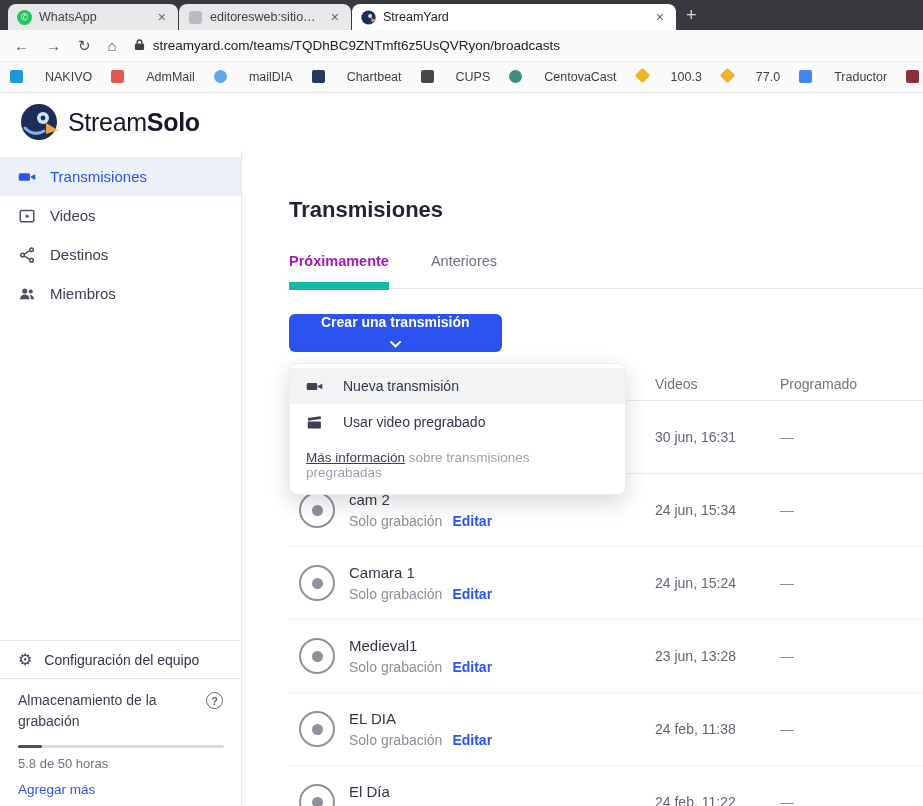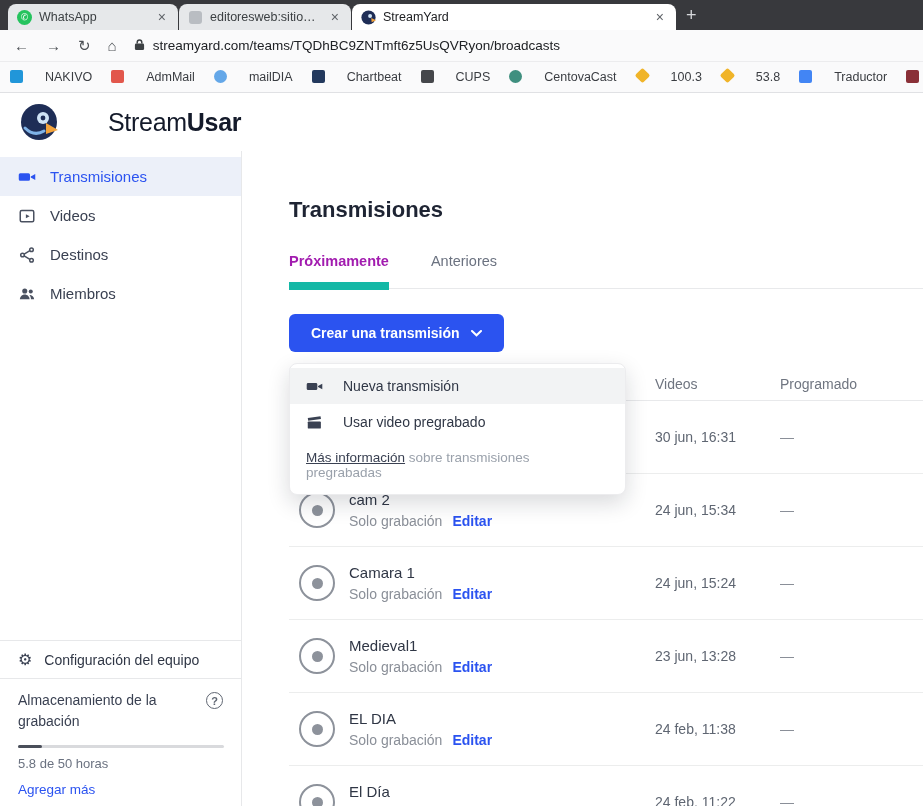--- a/index.html
+++ b/index.html
@@ -37,21 +37,21 @@
   .bi-centova { background:#3f8f7f; border-radius:50%; }
   .bi-radio { background:#f0b429; transform:rotate(45deg); width:11px; height:11px; margin:0 1px; }
   .bi-traductor { background:#4285f4; }
   .bi-webtest { background:#8a3038; }
   .bi-cloud { color:#f48120; font-size:15px; line-height:1; width:auto; }
 
   
   .sy-header { height:58px; background:#fff; display:flex; align-items:center; padding:0 20px; gap:10px; }
   .sy-logo { width:38px; height:38px; flex:none; cursor:pointer; }
   .sy-name { font-size:25px; color:#141a2a; letter-spacing:-.3px; }
-  .sy-name .w1 { font-weight:500;margin-left:40px; }
+  .sy-name .w1 { font-weight:500; }
   .sy-name .w2 { font-weight:800; }
 
   
   .app { display:flex; height:655px; }
   .sidebar { width:242px; flex:none; background:#fff; border-right:1px solid #e7e8ea; position:relative; }
   .side-list { padding-top:6px; }
   .side-item { display:flex; align-items:center; gap:14px; height:39px; padding:0 18px;
     font-size:15px; color:#3a4152; cursor:pointer; }
   .side-item svg { color:#4a5160; flex:none; }
   .side-item.active { background:#ecf0f9; color:#2b53f0; font-weight:500; }
@@ -74,22 +74,22 @@
 
   .main { flex:1; position:relative; overflow:hidden; background:#fff; }
   .content { padding-left:47px; }
   .page-title { font-size:22px; font-weight:700; color:#1e2433; padding-top:46px; }
   .tabs-row { display:flex; gap:42px; margin-top:30px; border-bottom:1px solid #e8e9eb; }
   .ptab { font-size:14.5px; padding-bottom:13px; color:#6b7280; cursor:pointer; }
   .ptab.active { color:#a21caf; font-weight:600; border-bottom:8px solid #14b8a6; margin-bottom:-2px;text-align:center; }
 
   .create-btn { margin-top:25px; display:inline-flex; align-items:center; gap:11px;
     background:#2b53f0; color:#fff; font-size:14px; font-weight:600; border:none;
-    border-radius:6px; height:38px; padding:0 22px; cursor:pointer;
-    font-family:"Liberation Sans", sans-serif; }
+    border-radius:6px; height:38px; padding:0 32px; cursor:pointer;
+    font-family:"Liberation Sans", sans-serif;flex-direction:column; }
 
   
   .thead { display:grid; grid-template-columns:366px 125px 1fr; align-items:center;
     height:33px; margin-top:16px; border-bottom:1px solid #e8e9eb;
     font-size:14px; color:#6f7580; }
   .row { display:grid; grid-template-columns:366px 125px 1fr; align-items:center;
     height:73px; border-bottom:1px solid #eceded; cursor:pointer; }
   .cell-left { display:flex; align-items:center; gap:14px; padding-left:10px; }
   .rec { width:36px; height:36px; border:2.5px solid #8d929b; border-radius:50%; flex:none;
     display:flex; align-items:center; justify-content:center; }
@@ -183,21 +183,21 @@
   <div class="bm">
       <span class="bi bi-centova"></span>
       <span>CentovaCast</span>
     </div>
   <div class="bm">
       <span class="bi bi-radio"></span>
       <span>100.3</span>
     </div>
   <div class="bm">
       <span class="bi bi-radio"></span>
-      <span>53.8</span>
+      <span>77.0</span>
     </div>
   <div class="bm">
       <span class="bi bi-traductor"></span>
       <span>Traductor</span>
     </div>
   <div class="bm">
       <span class="bi bi-webtest"></span>
       <span>Webtest</span>
     </div>
   <div class="bm">
@@ -209,21 +209,21 @@
 <div class="sy-header">
   <span class="sy-logo">
     <svg width="38" height="38" viewBox="0 0 38 38">
       <circle cx="19" cy="19" r="18" fill="#1e2d56"></circle>
       <path d="M26 20 L38 27 L26 31 Z" fill="#f2a33c"></path>
       <circle cx="23" cy="15" r="6" fill="#cfe3f5"></circle>
       <circle cx="23" cy="15" r="2.4" fill="#1e2d56"></circle>
       <path d="M5 25 q9 9 19 3" stroke="#7fb3e8" stroke-width="3" fill="none" stroke-linecap="round"></path>
     </svg>
   </span>
-  <span class="sy-name"><span class="w1">Stream</span><span class="w2">Usar</span></span>
+  <span class="sy-name"><span class="w1">Stream</span><span class="w2">Solo</span></span>
 </div>
 
 <div class="app">
   <div class="sidebar">
     <div class="side-list">
       <div class="side-item active">
         <svg width="18" height="18" viewBox="0 0 24 24">
             <path fill="currentColor" d="M3 7h11a2 2 0 0 1 2 2v6a2 2 0 0 1-2 2H3a2 2 0 0 1-2-2V9a2 2 0 0 1 2-2zm14 4.2 6-3.2v8l-6-3.2z"></path>
           </svg>
         <span>Transmisiones</span>

